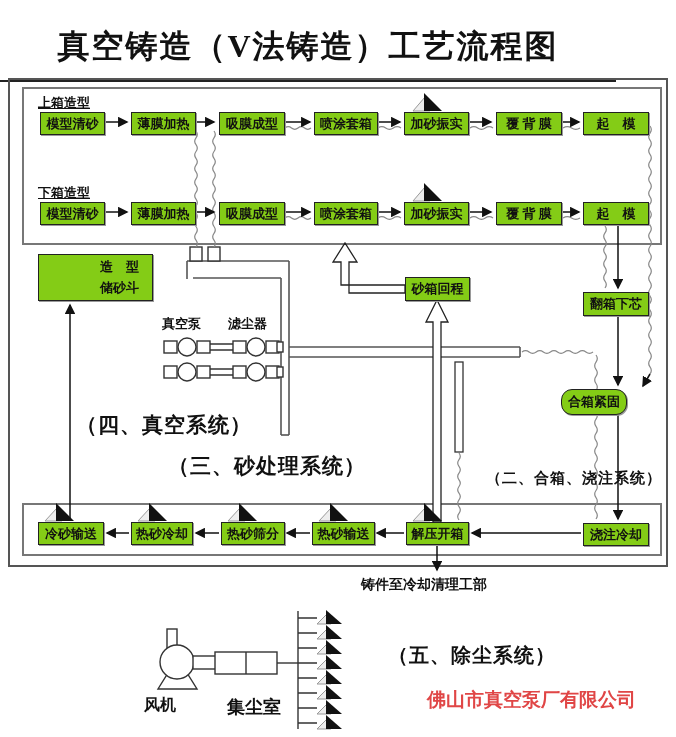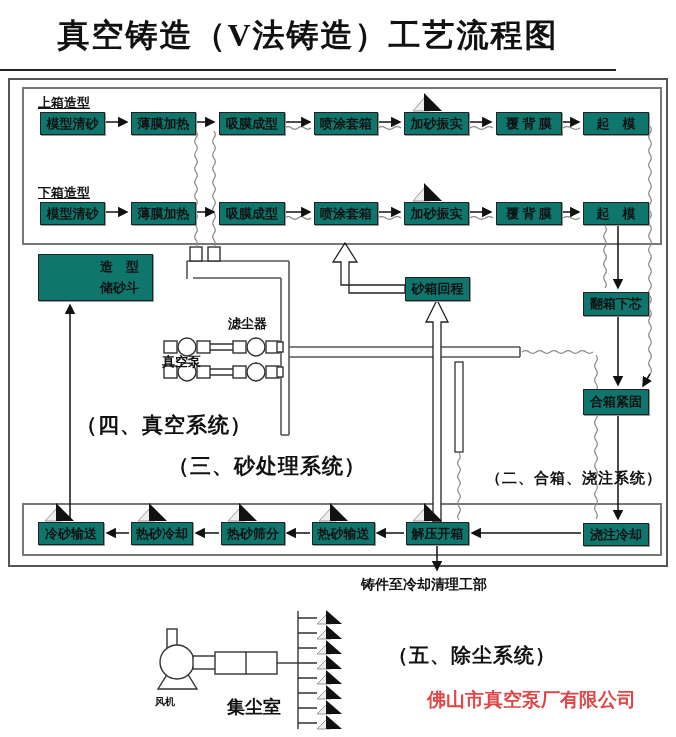--- a/index.html
+++ b/index.html
@@ -1,26 +1,26 @@
 <!DOCTYPE html>
 <html><head>
 <meta charset="utf-8">
 <style>
   html,body{margin:0;padding:0;background:#fff;}
   #stage{position:relative;width:676px;height:737px;background:#fff;overflow:hidden;
          font-family:"Liberation Serif",serif;color:#111;}
-  .title{position:absolute;left:0;top:5px;width:616px;height:64px;line-height:60px;
+  .title{position:absolute;left:0;top:16px;width:616px;height:64px;line-height:60px;
          text-align:center;font-size:32px;font-weight:bold;letter-spacing:2px;
          border-bottom:2px solid #222;}
   .frame{position:absolute;background:transparent;}
   .outer{left:8px;top:78px;width:656px;height:485px;border:2px solid #555;}
   .sec1f{left:22px;top:87px;width:636px;height:154px;border:2px solid #777;}
   .sandf{left:22px;top:503px;width:636px;height:49px;border:2px solid #777;}
   svg.lines{position:absolute;left:0;top:0;}
-  .box{position:absolute;border:1px solid #222;background:#0f766e;box-shadow:1px 1px 0 #9a9a9a;
+  .box{position:absolute;border:1px solid #222;background:#84cc16;box-shadow:1px 1px 0 #9a9a9a;
        display:flex;align-items:center;justify-content:center;
        font-size:13px;font-weight:bold;white-space:nowrap;z-index:5;}
   .hopper{flex-direction:column;line-height:1.55;}
   .lbl{position:absolute;font-weight:bold;white-space:nowrap;z-index:6;}
   .ulab{font-size:13px;text-decoration:underline;}
   .seclab{letter-spacing:1px;}
   .company{color:#e04646;}
 </style>
 </head>
 <body>
@@ -217,41 +217,41 @@
 
   <div class="box" style="left:40px;top:202px;width:63px;height:21px;">模型清砂</div>
   <div class="box" style="left:131px;top:202px;width:63px;height:21px;">薄膜加热</div>
   <div class="box" style="left:219px;top:202px;width:64px;height:21px;">吸膜成型</div>
   <div class="box" style="left:314px;top:202px;width:62px;height:21px;">喷涂套箱</div>
   <div class="box" style="left:404px;top:202px;width:63px;height:21px;">加砂振实</div>
   <div class="box" style="left:496px;top:202px;width:64px;height:21px;">覆 背 膜</div>
   <div class="box" style="left:583px;top:202px;width:64px;height:21px;">起　模</div>
 
   <div class="box" style="left:583px;top:292px;width:64px;height:22px;">翻箱下芯</div>
-  <div class="box" style="left:583px;top:389px;width:64px;height:24px;">合箱紧固</div>
+  <div class="box" style="left:561px;top:389px;width:64px;height:24px;border-radius:11px;">合箱紧固</div>
   <div class="box" style="left:583px;top:523px;width:64px;height:21px;">浇注冷却</div>
 
   <div class="box" style="left:38px;top:522px;width:64px;height:21px;">冷砂输送</div>
   <div class="box" style="left:131px;top:522px;width:60px;height:21px;">热砂冷却</div>
   <div class="box" style="left:221px;top:522px;width:62px;height:21px;">热砂筛分</div>
   <div class="box" style="left:312px;top:522px;width:61px;height:21px;">热砂输送</div>
   <div class="box" style="left:406px;top:522px;width:61px;height:21px;">解压开箱</div>
 
   <div class="box hopper" style="left:38px;top:254px;width:65px;height:45px;padding-left:48px;">
     <span>造　型</span>
     <span>储砂斗</span>
   </div>
   <div class="box" style="left:405px;top:277px;width:63px;height:22px;">砂箱回程</div>
 
   <div class="lbl seclab" style="left:486px;top:469px;font-size:15px;">（二、合箱、浇注系统）</div>
   <div class="lbl seclab" style="left:168px;top:452px;font-size:21px;">（三、砂处理系统）</div>
   <div class="lbl seclab" style="left:76px;top:411px;font-size:21px;">（四、真空系统）</div>
   <div class="lbl seclab" style="left:388px;top:642px;font-size:20px;">（五、除尘系统）</div>
 
-  <div class="lbl" style="left:162px;top:315px;font-size:13px;margin-top:38px;">真空泵</div>
+  <div class="lbl" style="left:162px;top:315px;font-size:13px;">真空泵</div>
   <div class="lbl" style="left:228px;top:315px;font-size:13px;">滤尘器</div>
-  <div class="lbl" style="left:155px;top:695px;font-size:10px;font-family:Liberation Mono, monospace;">风机</div>
+  <div class="lbl" style="left:144px;top:695px;font-size:16px;font-family:Liberation Mono, monospace;">风机</div>
   <div class="lbl" style="left:227px;top:695px;font-size:18px;">集尘室</div>
 
   <div class="lbl" style="left:361px;top:576px;font-size:14px;">铸件至冷却清理工部</div>
   <div class="lbl company" style="left:427px;top:687px;font-size:19px;">佛山市真空泵厂有限公司</div>
 
 </div>
 
 </body></html>

